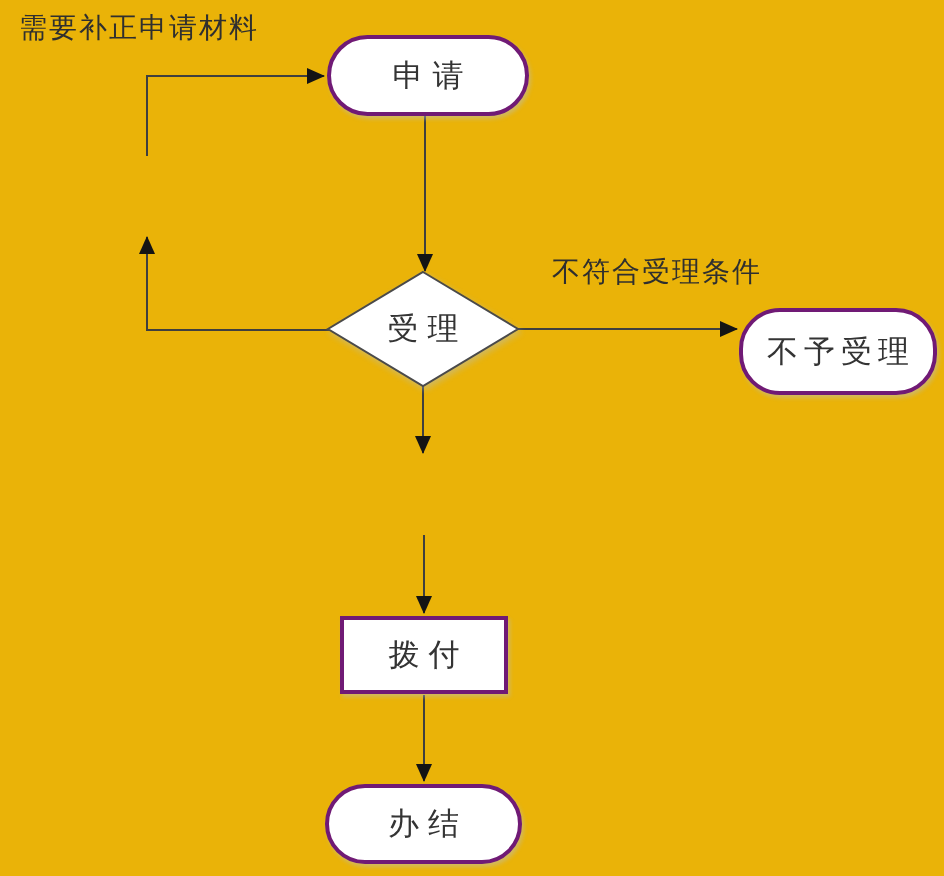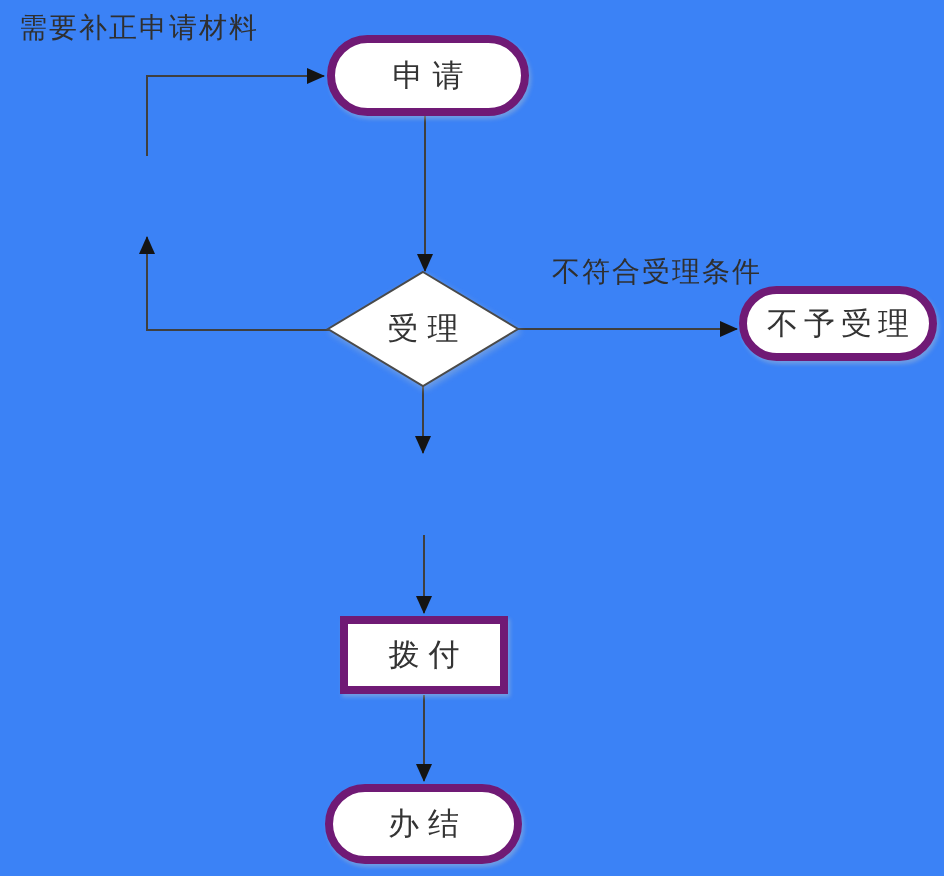--- a/index.html
+++ b/index.html
@@ -1,28 +1,28 @@
 <!DOCTYPE html>
 <html><head>
 <meta charset="utf-8">
 <style>
   html,body{margin:0;padding:0;background:#ffffff;}
   #canvas{
     position:relative;
     width:944px;height:876px;
-    background:#3b82f6;
+    background:#eab308;
     font-family:"Liberation Sans","DejaVu Sans",sans-serif;
     overflow:hidden;
   }
   #wires{position:absolute;left:0;top:0;width:944px;height:876px;}
   .node{
     position:absolute;
     box-sizing:border-box;
     background:#ffffff;
-    border:8px solid #701a75;
+    border:4px solid #701a75;
     display:flex;align-items:center;justify-content:center;
     font-size:31px;color:#343434;
     letter-spacing:9px;text-indent:9px;
     box-shadow:2px 3px 4px rgba(178,192,207,0.45);
   }
   .stadium{border-radius:41px;}
   .diamond-label{
     position:absolute;
     display:flex;align-items:center;justify-content:center;
     font-size:31px;color:#343434;
@@ -65,21 +65,21 @@
 
   <div class="node stadium" style="left:327px;top:35px;width:202px;height:81px;">
     <span>申请</span>
   </div>
 
 
   <div class="diamond-label" style="left:353px;top:307px;width:140px;height:44px;">
     <span>受理</span>
   </div>
 
-  <div class="node stadium" style="left:739px;top:286px;width:198px;height:75px;letter-spacing:6px;text-indent:6px;">
+  <div class="node stadium" style="left:739px;top:308px;width:198px;height:87px;letter-spacing:6px;text-indent:6px;">
     <span>不予受理</span>
   </div>
 
 
   <div class="node" style="left:340px;top:616px;width:168px;height:78px;">
     <span>拨付</span>
   </div>
 
   <div class="node stadium" style="left:325px;top:784px;width:197px;height:80px;">
     <span>办结</span>

